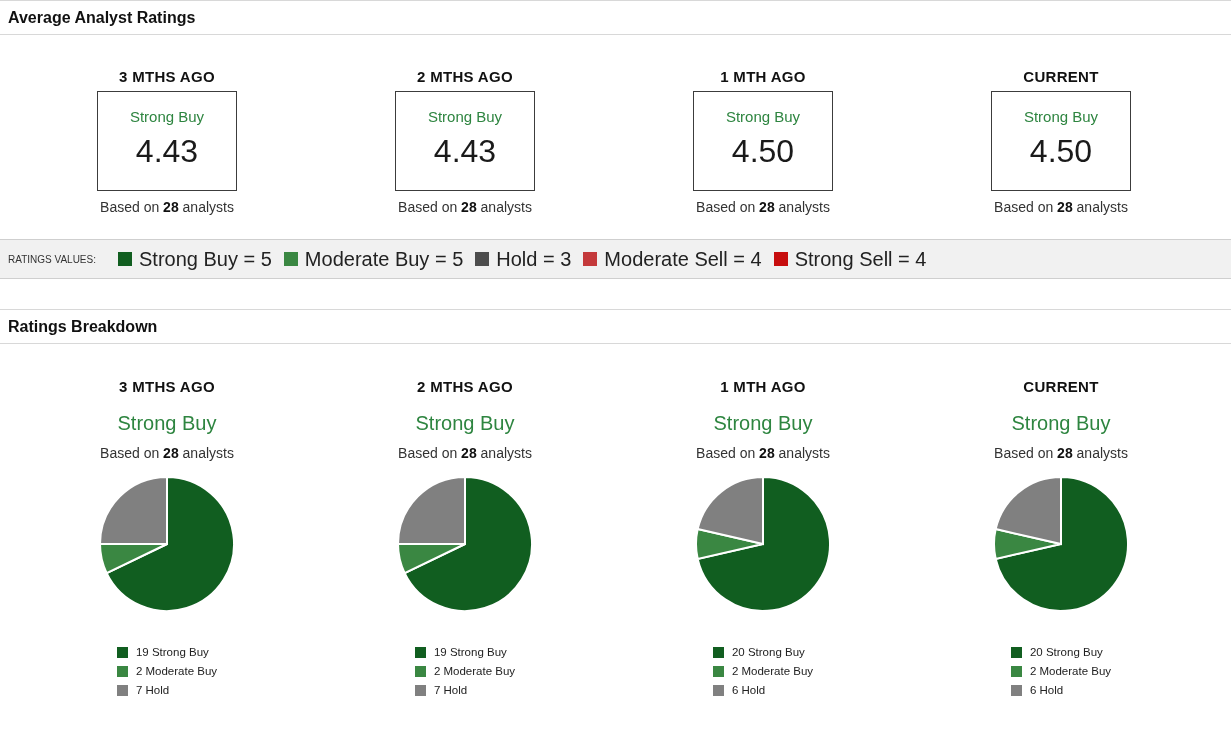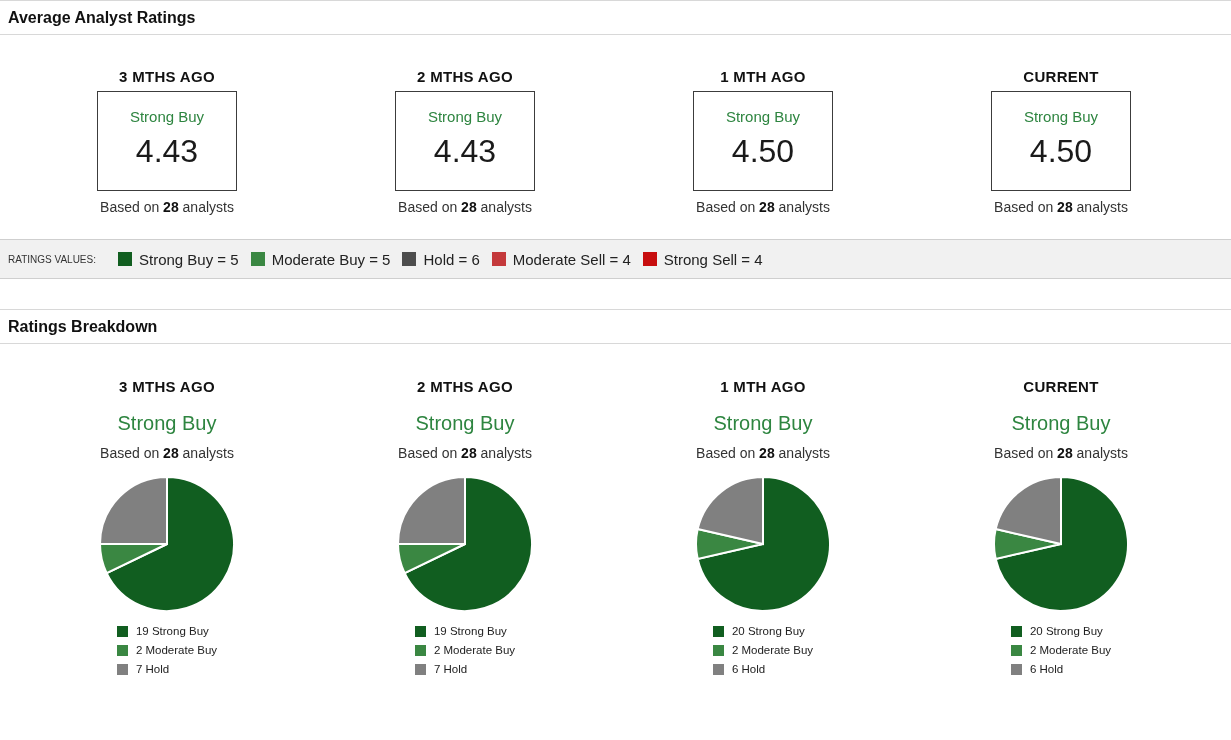--- a/index.html
+++ b/index.html
@@ -60,28 +60,28 @@
     margin-top: 24px;
     background: #f1f1f1;
     border-top: 1px solid #cfcfcf;
     border-bottom: 1px solid #cfcfcf;
     height: 40px;
     display: flex;
     align-items: center;
     padding: 0 8px;
   }
   .values-bar .bar-label { font-size: 10px; color: #333; margin-right: 22px; }
-  .vleg-item { display: flex; align-items: center; font-size: 15px; color: #222; margin-right: 12px; }
+  .vleg-item { display: flex; align-items: center; font-size: 20px; color: #222; margin-right: 12px; }
   .vleg-item .sq { width: 14px; height: 14px; margin-right: 7px; flex: 0 0 auto; }
 
   .bd-row { margin-top: 35px; }
   .bd-rating { font-size: 20px; line-height: 24px; color: #2e8540; margin-top: 16px; }
   .bd-basedon { margin-top: 10px; }
   .pie { width: 138px; height: 138px; margin-top: 14px; }
-  .pie-legend { display: inline-block; text-align: center; margin-top: 8px; }
+  .pie-legend { display: inline-block; text-align: center; margin-top: 29px; }
   .pleg-item { display: flex; align-items: center; font-size: 11.5px; color: #222; margin-bottom: 7px; }
   .pleg-item .psq { width: 11px; height: 11px; margin-right: 8px; flex: 0 0 auto; }
 </style>
 </head>
 <body>
 
 <div class="sec-head">Average Analyst Ratings</div>
 
 <div class="grid4 avg-row">
 
@@ -145,21 +145,21 @@
   <span class="vleg-item">
     <span class="sq" style="background-color: rgb(17, 94, 32);"></span>
     <span>Strong Buy = 5</span>
   </span>
   <span class="vleg-item">
     <span class="sq" style="background-color: rgb(58, 135, 66);"></span>
     <span>Moderate Buy = 5</span>
   </span>
   <span class="vleg-item">
     <span class="sq" style="background-color: rgb(77, 77, 77);"></span>
-    <span>Hold = 6</span>
+    <span>Hold = 3</span>
   </span>
   <span class="vleg-item">
     <span class="sq" style="background-color: rgb(196, 57, 59);"></span>
     <span>Moderate Sell = 4</span>
   </span>
   <span class="vleg-item">
     <span class="sq" style="background-color: rgb(199, 13, 14);"></span>
     <span>Strong Sell = 4</span>
   </span>
 </div>

